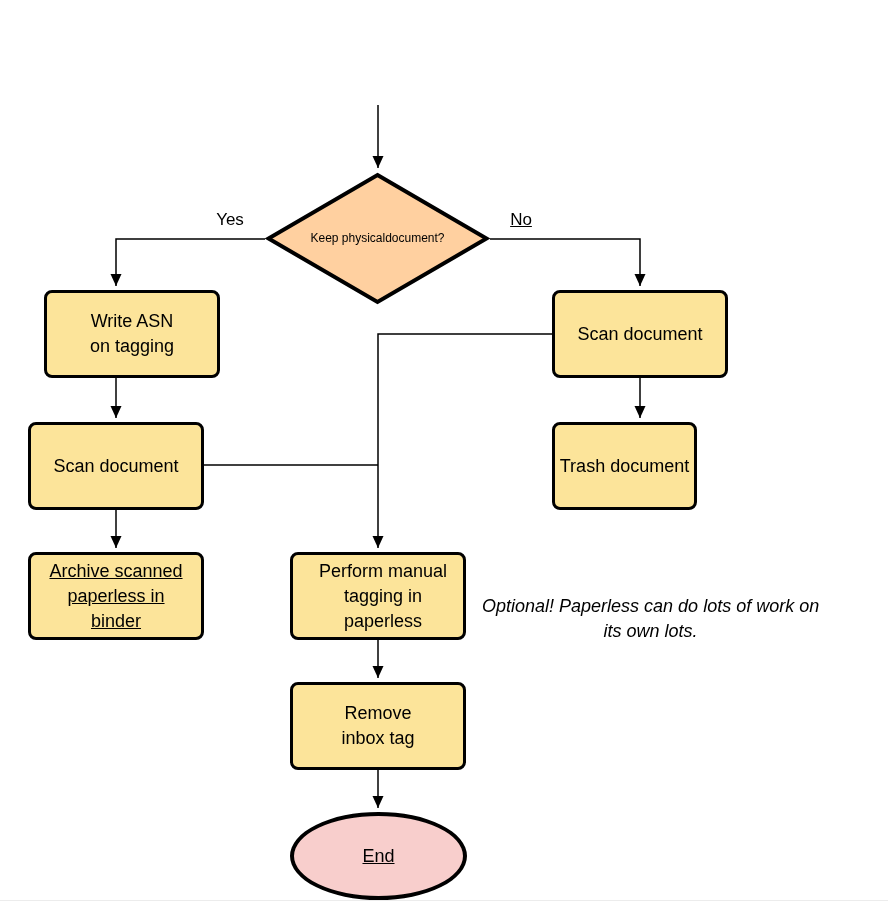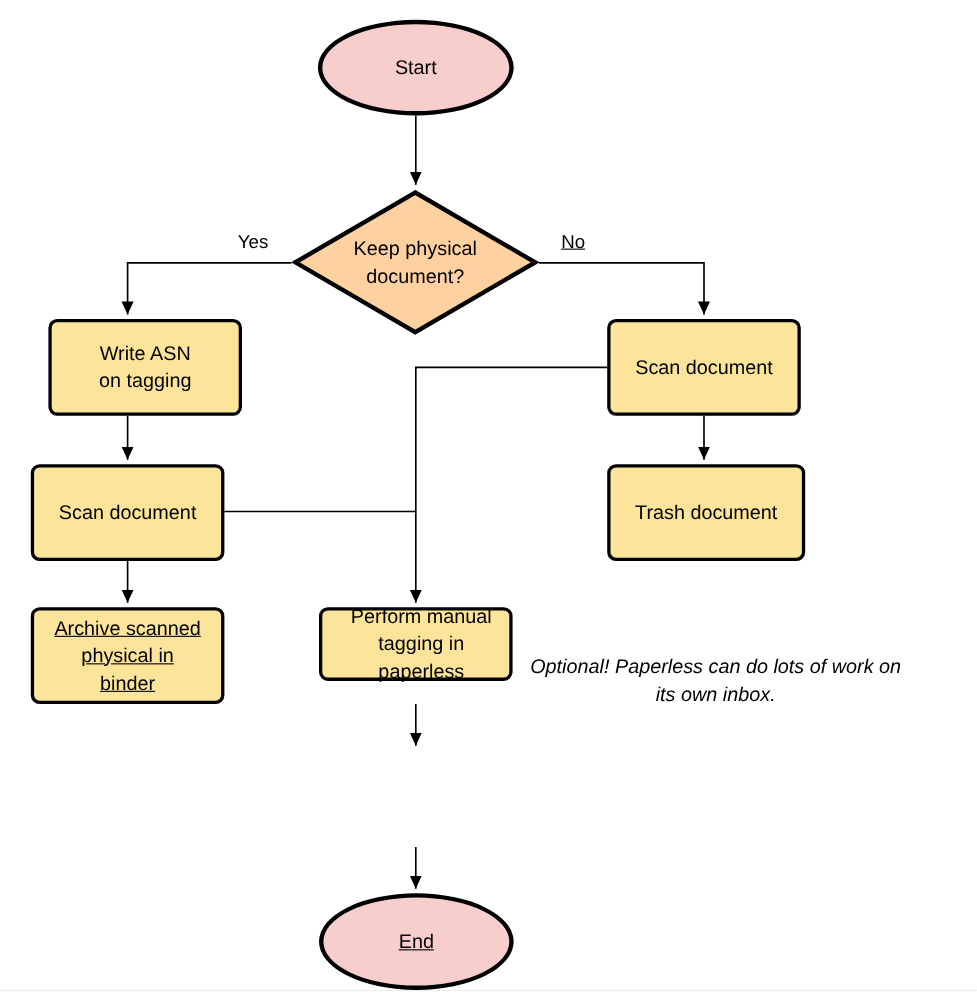--- a/index.html
+++ b/index.html
@@ -22,38 +22,38 @@
     text-align: center; font-size: 18px; line-height: 25px;
   }
   .process { background: var(--process-fill, #fce49a); border: 3px solid var(--stroke, #000); border-radius: 8px; }
   .terminal { background: var(--terminal-fill, #f8cecc); border: 4px solid var(--stroke, #000); border-radius: 50%; }
 
   .diamond-wrap { position: absolute; }
   .diamond-wrap svg { display: block; }
   .diamond-wrap polygon { fill: var(--decision-fill, #ffd0a0); stroke: var(--stroke, #000); stroke-width: 4px; }
   .diamond-label {
     position: absolute; inset: 0;
-    display: flex; flex-direction: column; align-items: center; justify-content: center;
-    text-align: center; font-size: 18px; line-height: 25px;
+    display: flex; flex-direction: row; align-items: center; justify-content: center;
+    text-align: center; font-size: 12px; line-height: 25px;
   }
 
   .line { white-space: nowrap; }
   .edge-label { position: absolute; transform: translateX(-50%); font-size: 17px; white-space: nowrap; }
   .annotation { position: absolute; font-style: italic; font-size: 18px; line-height: 25px; }
   .hairline { position: absolute; left: 0; top: 900px; width: 888px; height: 1px; background: #ececec; }
 
   
   #n-start   { left: 289px; top: 18px;  width: 178px; height: 87px; }
   #n-diamond { left: 265px; top: 172px; width: 225px; height: 133px; }
   #n-write   { left: 28px;  top: 290px; width: 176px; height: 88px; margin-left: 16px; }
   #n-scan-l  { left: 28px;  top: 422px; width: 176px; height: 88px; }
   #n-archive { left: 28px;  top: 552px; width: 176px; height: 88px; text-decoration: underline; }
   #n-scan-r  { left: 552px; top: 290px; width: 176px; height: 88px; }
-  #n-trash   { left: 552px; top: 422px; width: 180px; height: 88px; }
-  #n-tag     { left: 290px; top: 552px; width: 176px; height: 67px; padding-left: 10px; }
+  #n-trash   { left: 552px; top: 422px; width: 145px; height: 88px; }
+  #n-tag     { left: 290px; top: 552px; width: 176px; height: 88px; padding-left: 10px; }
   #n-remove  { left: 290px; top: 682px; width: 176px; height: 88px; }
   #n-end     { left: 290px; top: 812px; width: 177px; height: 88px; text-decoration: underline; }
   #lbl-yes   { left: 230px; top: 210px; text-align: right; }
   #lbl-no    { left: 521px; top: 210px; text-decoration: underline; }
   #note      { left: 482px; top: 594px; text-align: center; }
 </style>
 </head>
 <body>
 
 <div class="canvas">
@@ -69,23 +69,20 @@
     <path d="M490,239 L640,239 L640,286" marker-end="url(#arrow)"></path>
     <path d="M116,378 L116,418" marker-end="url(#arrow)"></path>
     <path d="M116,510 L116,548" marker-end="url(#arrow)"></path>
     <path d="M640,378 L640,418" marker-end="url(#arrow)"></path>
     <path d="M552,334 L378,334 L378,548" marker-end="url(#arrow)"></path>
     <path d="M204,465 L378,465"></path>
     <path d="M378,640 L378,678" marker-end="url(#arrow)"></path>
     <path d="M378,770 L378,808" marker-end="url(#arrow)"></path>
   </svg>
 
-  <div class="node terminal" id="n-start">
-    <span class="line">Start</span>
-  </div>
 
   <div class="diamond-wrap" id="n-diamond">
     <svg width="225" height="133" viewBox="0 0 225 133">
       <polygon points="112.5,3 221.5,66.5 112.5,130 3.5,66.5"></polygon>
     </svg>
     <div class="diamond-label">
       <span class="line">Keep physical</span>
       <span class="line">document?</span>
     </div>
   </div>
@@ -97,42 +94,46 @@
     <span class="line">Write ASN</span>
     <span class="line">on tagging</span>
   </div>
 
   <div class="node process" id="n-scan-l">
     <span class="line">Scan document</span>
   </div>
 
   <div class="node process" id="n-archive">
     <span class="line">Archive scanned</span>
-    <span class="line">physical in</span>
+    <span class="line">paperless in</span>
     <span class="line">binder</span>
   </div>
 
   <div class="node process" id="n-scan-r">
     <span class="line">Scan document</span>
   </div>
 
   <div class="node process" id="n-trash">
     <span class="line">Trash document</span>
   </div>
 
   <div class="node process" id="n-tag">
     <span class="line">Perform manual</span>
     <span class="line">tagging in</span>
     <span class="line">paperless</span>
   </div>
 
   <div class="annotation" id="note">
     <div class="line">Optional! Paperless can do lots of work on</div>
-    <div class="line">its own inbox.</div>
+    <div class="line">its own lots.</div>
   </div>
 
+  <div class="node process" id="n-remove">
+    <span class="line">Remove</span>
+    <span class="line">inbox tag</span>
+  </div>
 
   <div class="node terminal" id="n-end">
     <span class="line">End</span>
   </div>
 
   <div class="hairline"></div>
 </div>
 
 </body></html>

